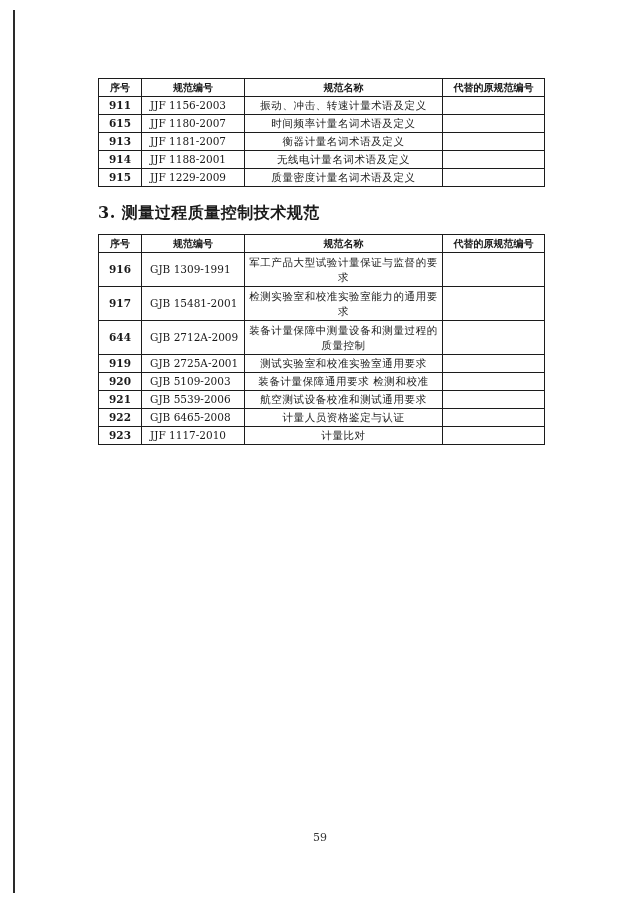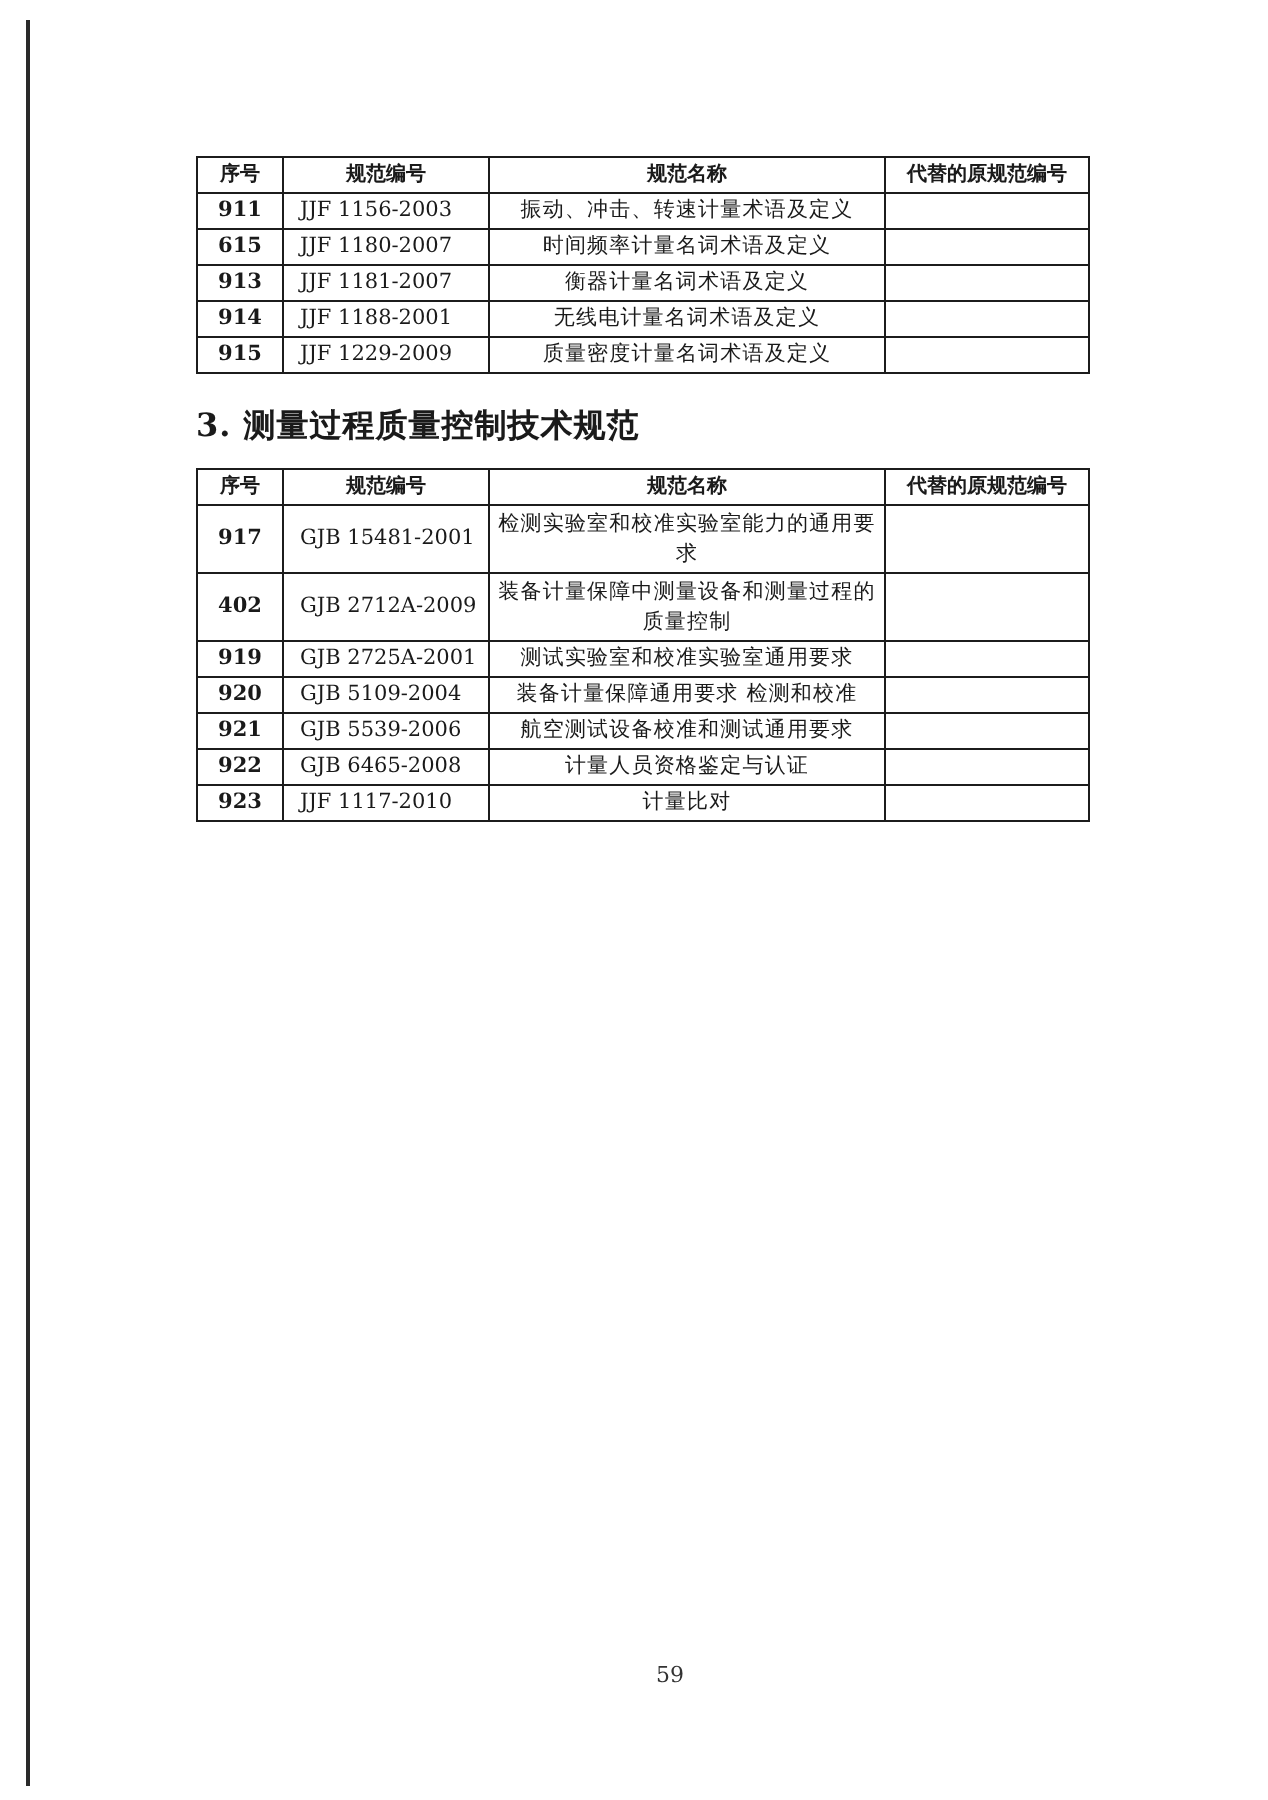--- a/index.html
+++ b/index.html
@@ -74,21 +74,20 @@
       font-weight: bold;
       margin: 0;
       letter-spacing: 0.5px;
     }
     .page-number {
       position: absolute;
       left: 313px;
       top: 831px;
       font-size: 11px;
       color: #333;
-      margin-left: 15px;
     }
   </style>
 </head>
 <body>
 
 <div class="binding-line"></div>
 
 <table class="std" id="table1">
   <colgroup>
     <col class="col-a">
@@ -150,40 +149,46 @@
   <thead>
     <tr>
       <th>序号</th>
       <th>规范编号</th>
       <th>规范名称</th>
       <th>代替的原规范编号</th>
     </tr>
   </thead>
   <tbody>
     <tr class="tall">
+      <td class="num">916</td>
+      <td class="code">GJB 1309-1991</td>
+      <td class="name">军工产品大型试验计量保证与监督的要求</td>
+      <td></td>
+    </tr>
+    <tr class="tall">
       <td class="num">917</td>
       <td class="code">GJB 15481-2001</td>
       <td class="name">检测实验室和校准实验室能力的通用要求</td>
       <td></td>
     </tr>
     <tr class="tall">
-      <td class="num">402</td>
+      <td class="num">644</td>
       <td class="code">GJB 2712A-2009</td>
       <td class="name">装备计量保障中测量设备和测量过程的质量控制</td>
       <td></td>
     </tr>
     <tr>
       <td class="num">919</td>
       <td class="code">GJB 2725A-2001</td>
       <td class="name">测试实验室和校准实验室通用要求</td>
       <td></td>
     </tr>
     <tr>
       <td class="num">920</td>
-      <td class="code">GJB 5109-2004</td>
+      <td class="code">GJB 5109-2003</td>
       <td class="name">装备计量保障通用要求 检测和校准</td>
       <td></td>
     </tr>
     <tr>
       <td class="num">921</td>
       <td class="code">GJB 5539-2006</td>
       <td class="name">航空测试设备校准和测试通用要求</td>
       <td></td>
     </tr>
     <tr>

